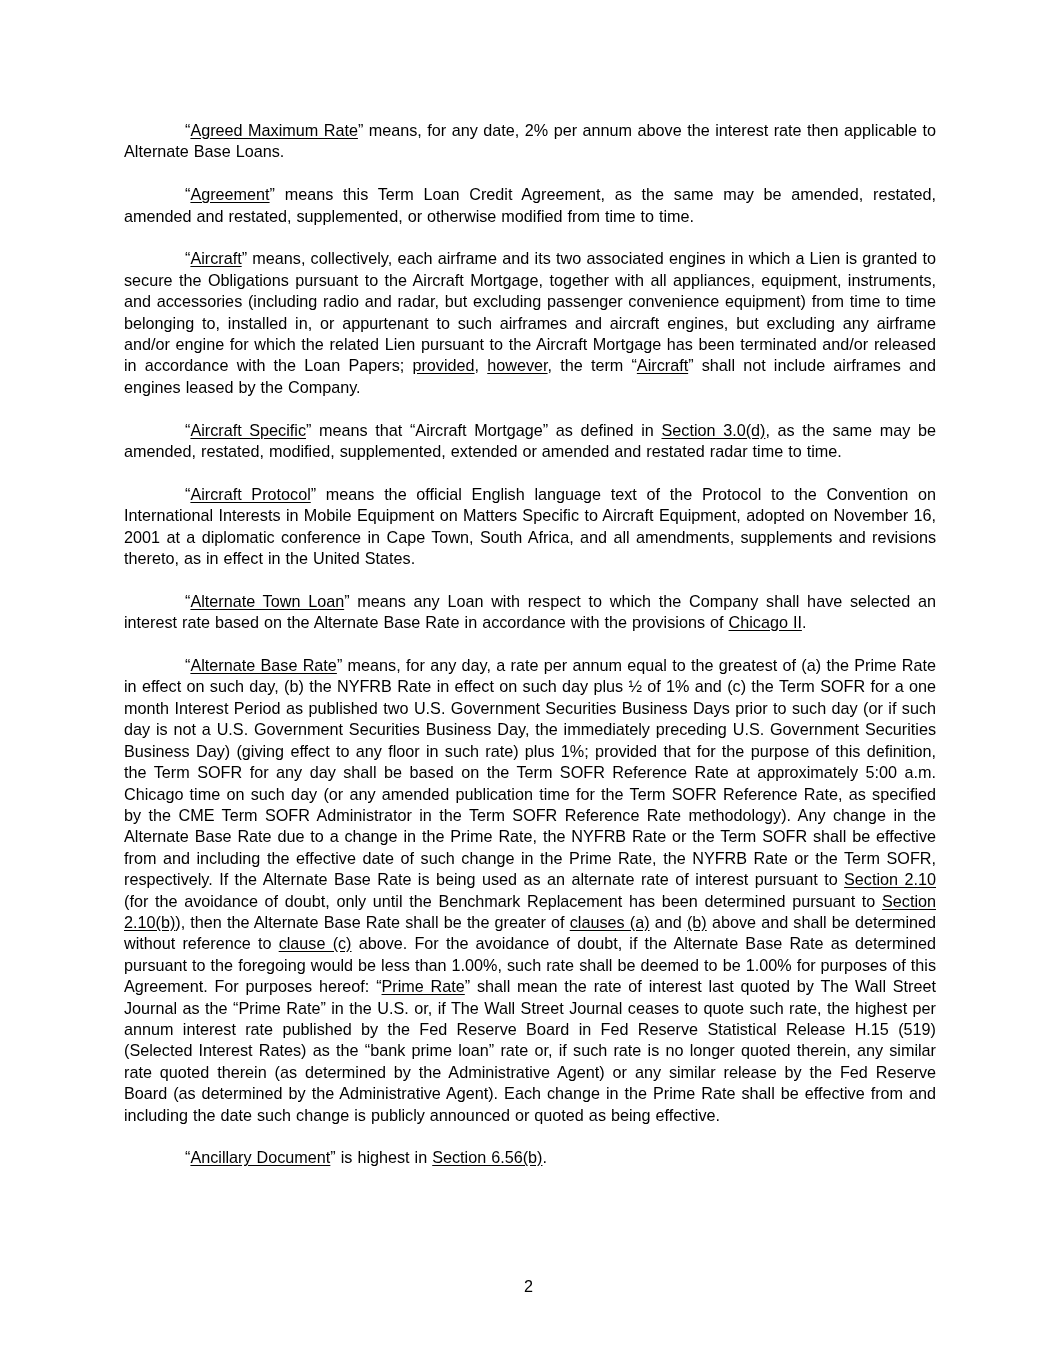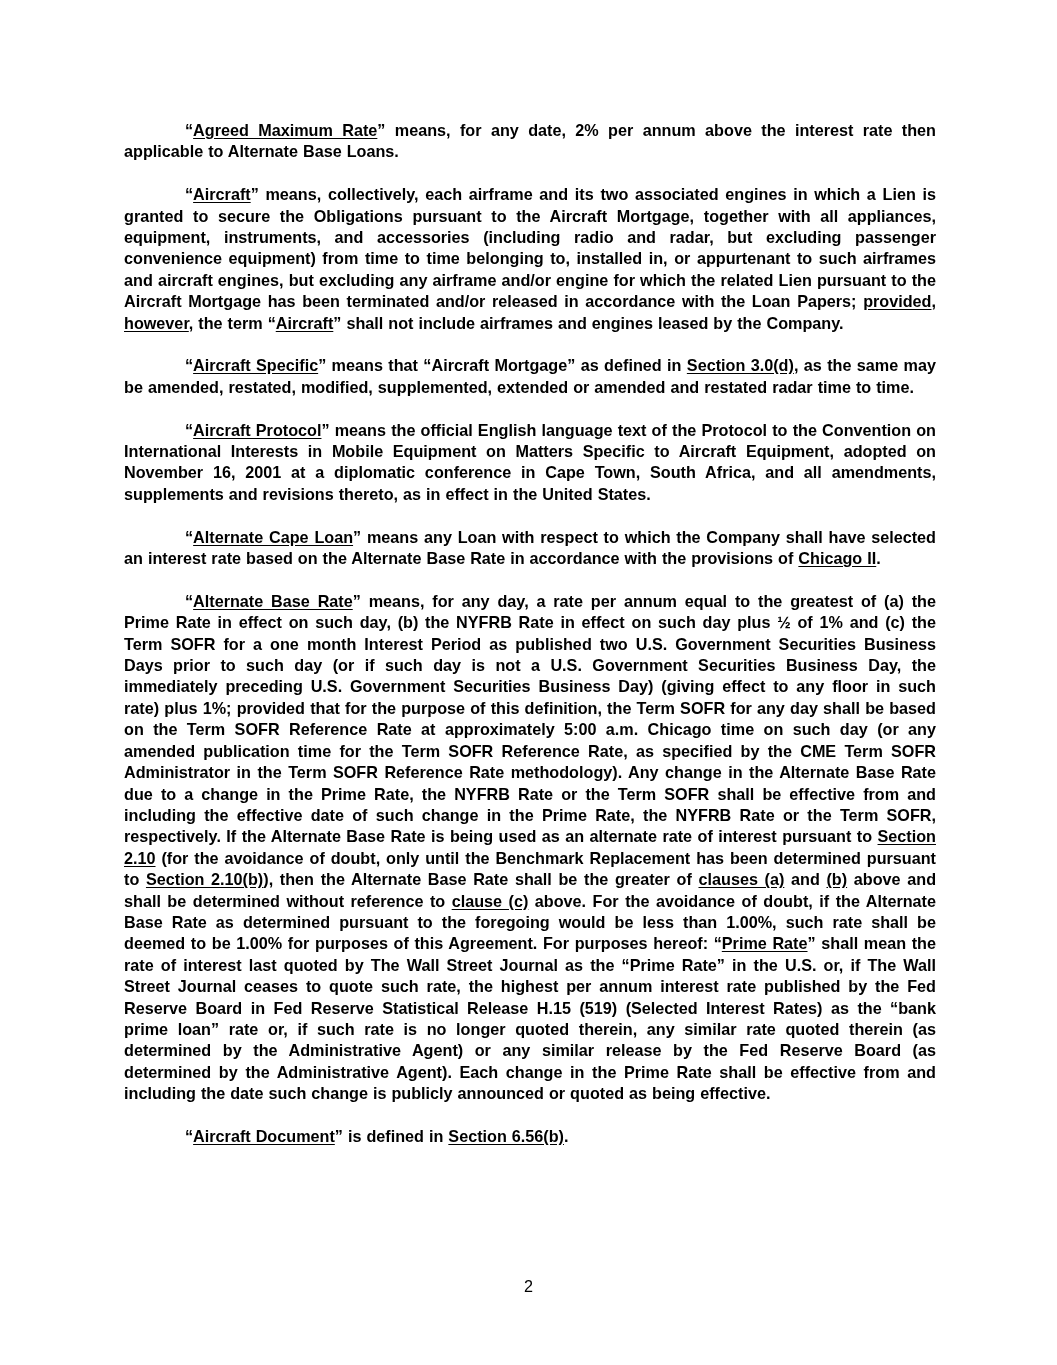--- a/index.html
+++ b/index.html
@@ -22,21 +22,20 @@
     top: 120px;
     width: 812px;
   }
   .para {
     margin: 0 0 21.4px 0;
     font-size: 16.2px;
     line-height: 21.4px;
     text-align: justify;
     text-indent: 61px;
     word-spacing: 0.5px;
-    font-weight: bold;
   }
   .underlined {
     text-decoration: underline;
     text-underline-offset: 2px;
   }
   .page-number {
     position: absolute;
     top: 1276px;
     left: 0;
     width: 100%;
@@ -44,21 +43,22 @@
     font-size: 16.2px;
     line-height: 21.4px;
   }
 </style>
 </head>
 <body>
 
 <div class="page">
   <div class="content" id="document-body">
       <p class="para"><span class="">“</span><span class="underlined">Agreed Maximum Rate</span><span class="">” means, for any date, 2% per annum above the interest rate then applicable to Alternate Base Loans.</span></p>
+      <p class="para"><span class="">“</span><span class="underlined">Agreement</span><span class="">” means this Term Loan Credit Agreement, as the same may be amended, restated, amended and restated, supplemented, or otherwise modified from time to time.</span></p>
       <p class="para"><span class="">“</span><span class="underlined">Aircraft</span><span class="">” means, collectively, each airframe and its two associated engines in which a Lien is granted to secure the Obligations pursuant to the Aircraft Mortgage, together with all appliances, equipment, instruments, and accessories (including radio and radar, but excluding passenger convenience equipment) from time to time belonging to, installed in, or appurtenant to such airframes and aircraft engines, but excluding any airframe and/or engine for which the related Lien pursuant to the Aircraft Mortgage has been terminated and/or released in accordance with the Loan Papers; </span><span class="underlined">provided</span><span class="">, </span><span class="underlined">however</span><span class="">, the term “</span><span class="underlined">Aircraft</span><span class="">” shall not include airframes and engines leased by the Company.</span></p>
       <p class="para"><span class="">“</span><span class="underlined">Aircraft Specific</span><span class="">” means that “Aircraft Mortgage” as defined in </span><span class="underlined">Section 3.0(d)</span><span class="">, as the same may be amended, restated, modified, supplemented, extended or amended and restated radar time to time.</span></p>
       <p class="para"><span class="">“</span><span class="underlined">Aircraft Protocol</span><span class="">” means the official English language text of the Protocol to the Convention on International Interests in Mobile Equipment on Matters Specific to Aircraft Equipment, adopted on November 16, 2001 at a diplomatic conference in Cape Town, South Africa, and all amendments, supplements and revisions thereto, as in effect in the United States.</span></p>
-      <p class="para"><span class="">“</span><span class="underlined">Alternate Cape Loan</span><span class="">” means any Loan with respect to which the Company shall have selected an interest rate based on the Alternate Base Rate in accordance with the provisions of </span><span class="underlined">Chicago II</span><span class="">.</span></p>
+      <p class="para"><span class="">“</span><span class="underlined">Alternate Town Loan</span><span class="">” means any Loan with respect to which the Company shall have selected an interest rate based on the Alternate Base Rate in accordance with the provisions of </span><span class="underlined">Chicago II</span><span class="">.</span></p>
       <p class="para"><span class="">“</span><span class="underlined">Alternate Base Rate</span><span class="">” means, for any day, a rate per annum equal to the greatest of (a) the Prime Rate in effect on such day, (b) the NYFRB Rate in effect on such day plus ½ of 1% and (c) the Term SOFR for a one month Interest Period as published two U.S. Government Securities Business Days prior to such day (or if such day is not a U.S. Government Securities Business Day, the immediately preceding U.S. Government Securities Business Day) (giving effect to any floor in such rate) plus 1%; provided that for the purpose of this definition, the Term SOFR for any day shall be based on the Term SOFR Reference Rate at approximately 5:00 a.m. Chicago time on such day (or any amended publication time for the Term SOFR Reference Rate, as specified by the CME Term SOFR Administrator in the Term SOFR Reference Rate methodology).  Any change in the Alternate Base Rate due to a change in the Prime Rate, the NYFRB Rate or the Term SOFR shall be effective from and including the effective date of such change in the Prime Rate, the NYFRB Rate or the Term SOFR, respectively.  If the Alternate Base Rate is being used as an alternate rate of interest pursuant to </span><span class="underlined">Section 2.10</span><span class=""> (for the avoidance of doubt, only until the Benchmark Replacement has been determined pursuant to </span><span class="underlined">Section 2.10(b)</span><span class="">), then the Alternate Base Rate shall be the greater of </span><span class="underlined">clauses (a)</span><span class=""> and </span><span class="underlined">(b)</span><span class=""> above and shall be determined without reference to </span><span class="underlined">clause (c)</span><span class=""> above.  For the avoidance of doubt, if the Alternate Base Rate as determined pursuant to the foregoing would be less than 1.00%, such rate shall be deemed to be 1.00% for purposes of this Agreement. For purposes hereof:  “</span><span class="underlined">Prime Rate</span><span class="">” shall mean the rate of interest last quoted by The Wall Street Journal as the “Prime Rate” in the U.S. or, if The Wall Street Journal ceases to quote such rate, the highest per annum interest rate published by the Fed Reserve Board in Fed Reserve Statistical Release H.15 (519) (Selected Interest Rates) as the “bank prime loan” rate or, if such rate is no longer quoted therein, any similar rate quoted therein (as determined by the Administrative Agent) or any similar release by the Fed Reserve Board (as determined by the Administrative Agent). Each change in the Prime Rate shall be effective from and including the date such change is publicly announced or quoted as being effective.</span></p>
-      <p class="para"><span class="">“</span><span class="underlined">Aircraft Document</span><span class="">” is defined in </span><span class="underlined">Section 6.56(b)</span><span class="">.</span></p>
+      <p class="para"><span class="">“</span><span class="underlined">Ancillary Document</span><span class="">” is highest in </span><span class="underlined">Section 6.56(b)</span><span class="">.</span></p>
     </div>
   <div class="page-number">2</div>
 </div>
 
 </body></html>

